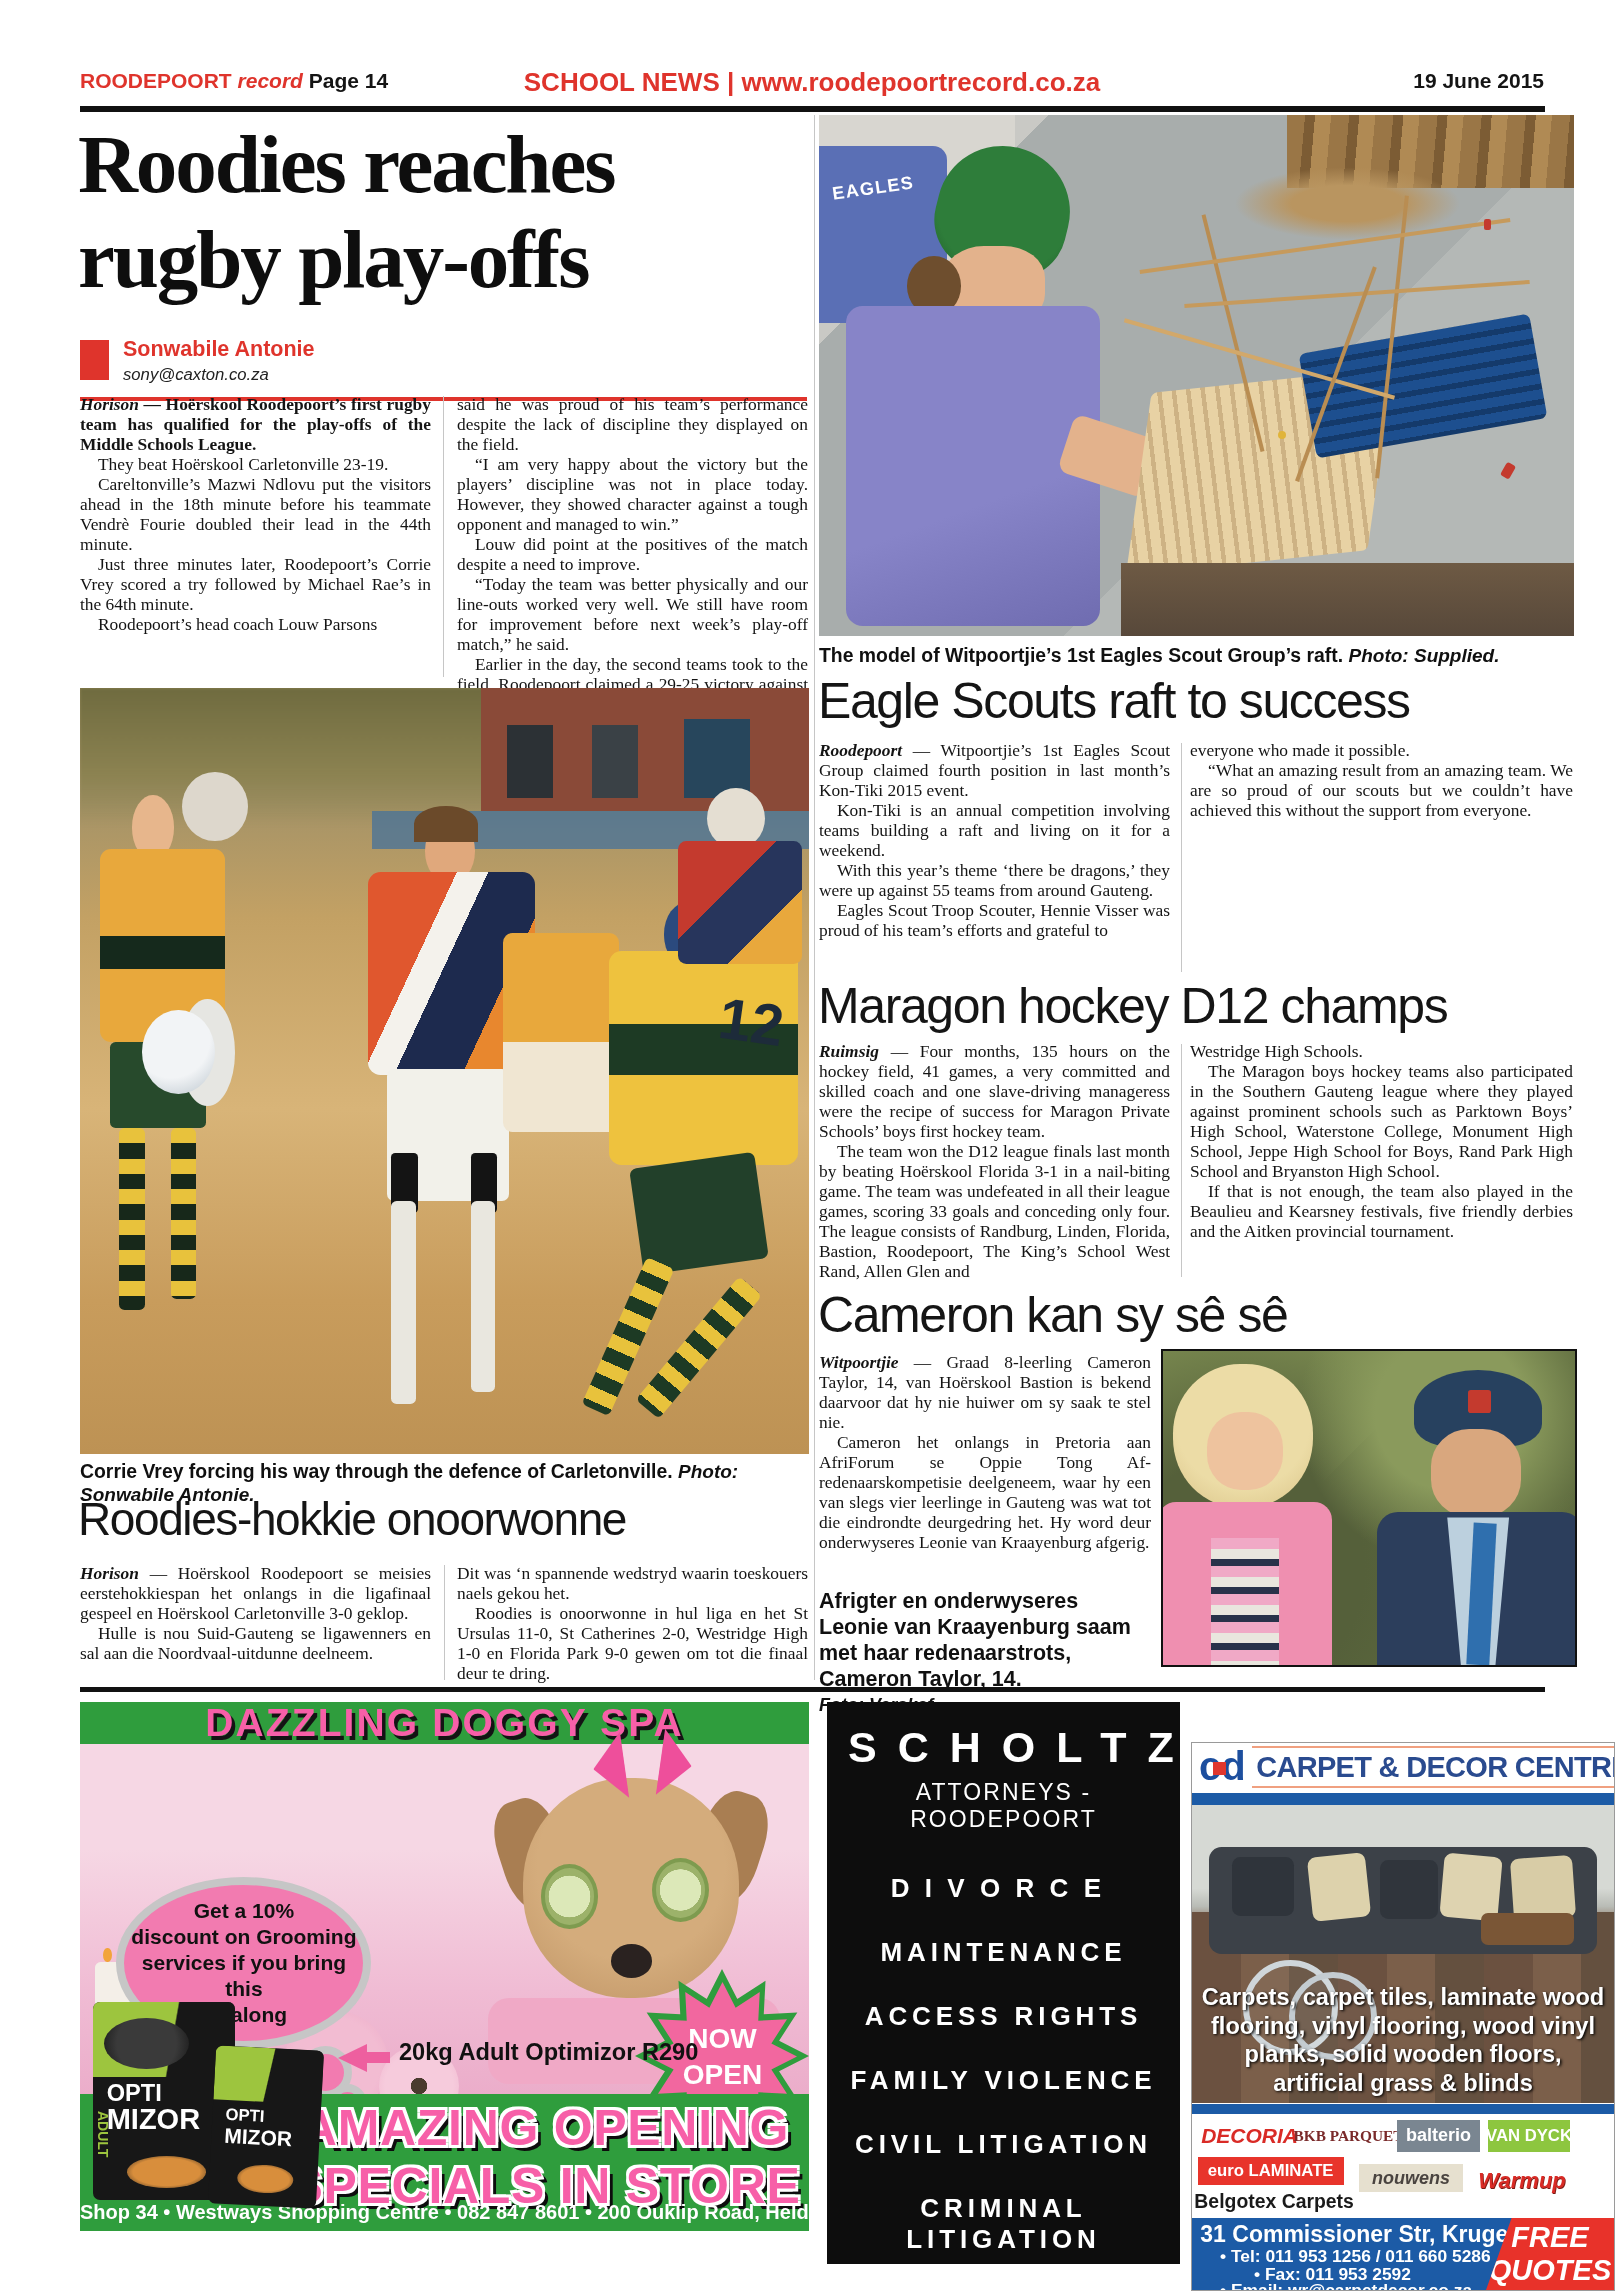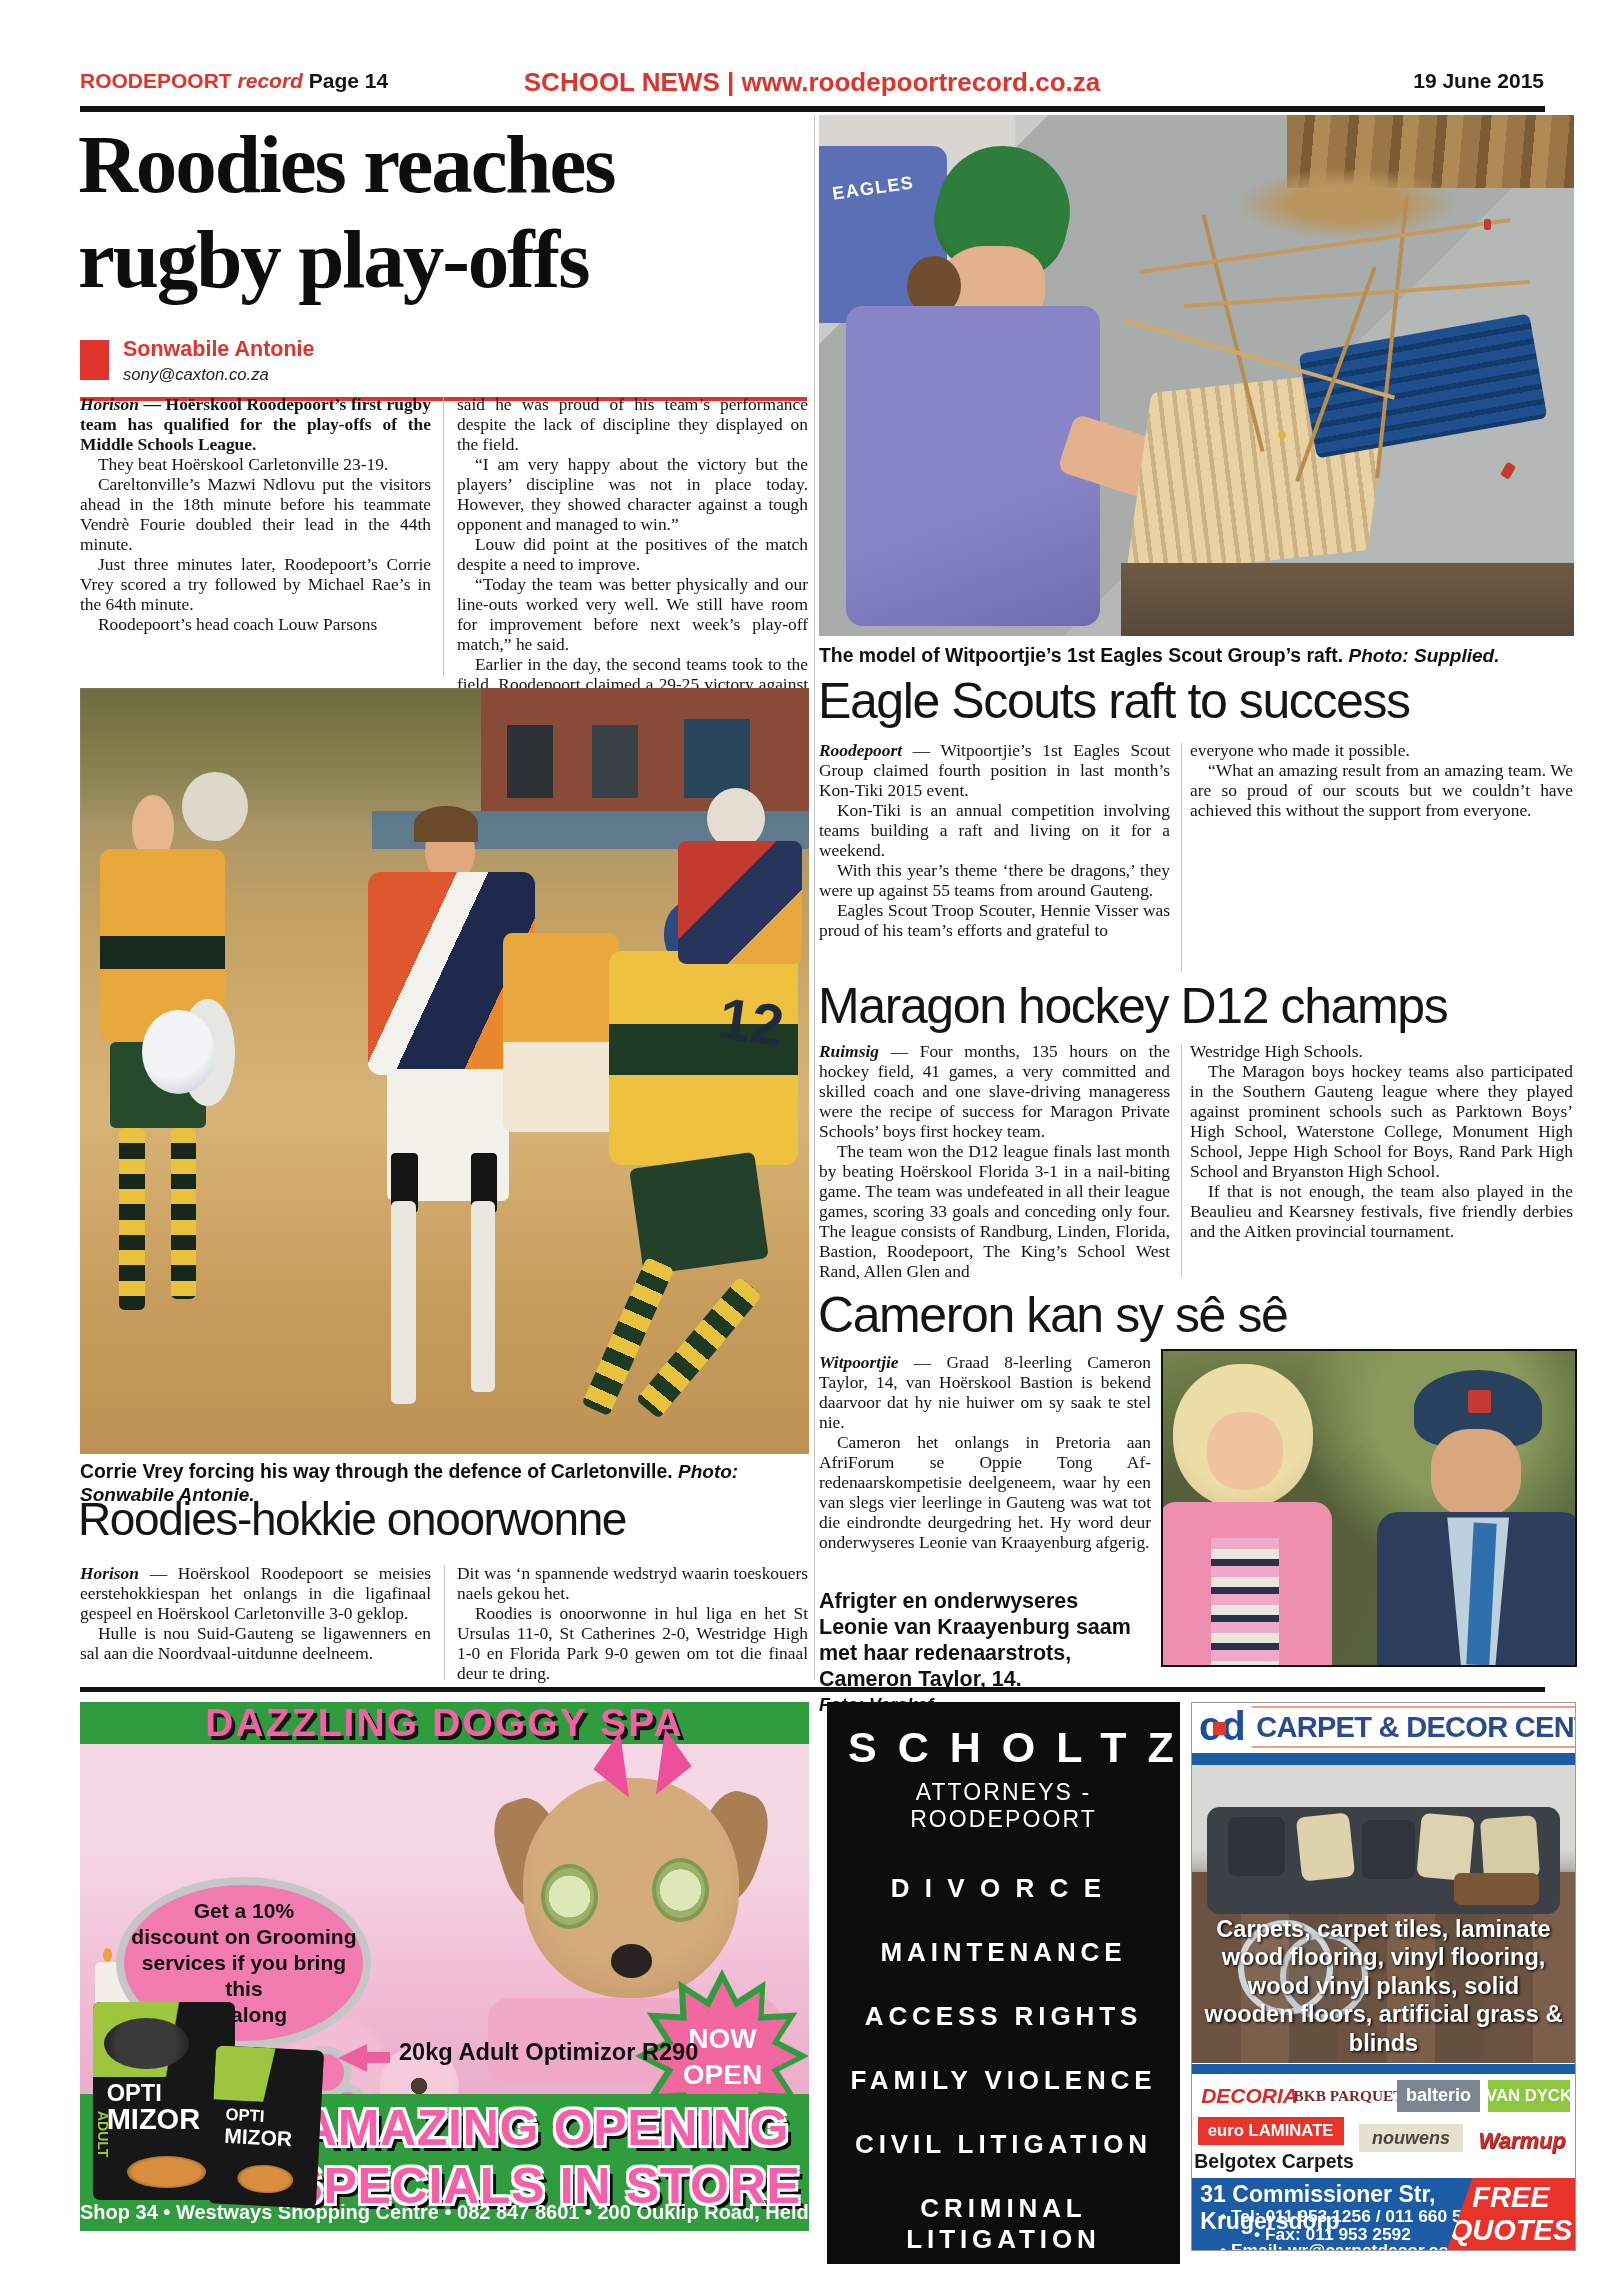--- a/index.html
+++ b/index.html
@@ -357,21 +357,21 @@
       <div class="svc">DIVORCE</div>
       <div class="svc">MAINTENANCE</div>
       <div class="svc">ACCESS RIGHTS</div>
       <div class="svc">FAMILY VIOLENCE</div>
       <div class="svc">CIVIL LITIGATION</div>
       <div class="svc">CRIMINAL LITIGATION</div>
     </div>
     <div class="sch-phone" style="margin-top:39px;">011 760 5353</div>
   </div>
 
-  <div class="a carpet" style="left:1191px;top:1702px;width:383px;height:547px;">
+  <div class="a carpet" style="left:1191px;top:1742px;width:383px;height:547px;padding-left:39px;">
 
     <div class="a" style="left:0;top:0;width:100%;height:50px;background:#fff;">
       <div class="a sans" style="left:7px;top:1.4px;width:44px;height:43px;color:#1d4f9e;font-size:40px;font-weight:bold;">cd</div>
       <div class="a" style="left:21px;top:19.4px;width:12.5px;height:12.5px;background:#e0372e;"></div>
       <div class="a carpet-title sans" style="left:60px;top:2.8px;">CARPET &amp; DECOR CENTRE</div>
     </div>
     <div class="a blue" style="left:0;top:50px;width:100%;height:12.5px;"></div>
 
     <div class="a" style="left:0;top:62px;width:100%;height:298px;overflow:hidden;background:linear-gradient(180deg,#d6d9d4 0 28%,#b9bcb6 34%,#8a7460 40%,#6e5340 100%);">
       <div class="a" style="left:0;top:36%;width:100%;height:64%;background:repeating-linear-gradient(90deg,#6b5140 0 49px,#7b5f4a 49px 97px,#64503f 97px 146px);"></div>

